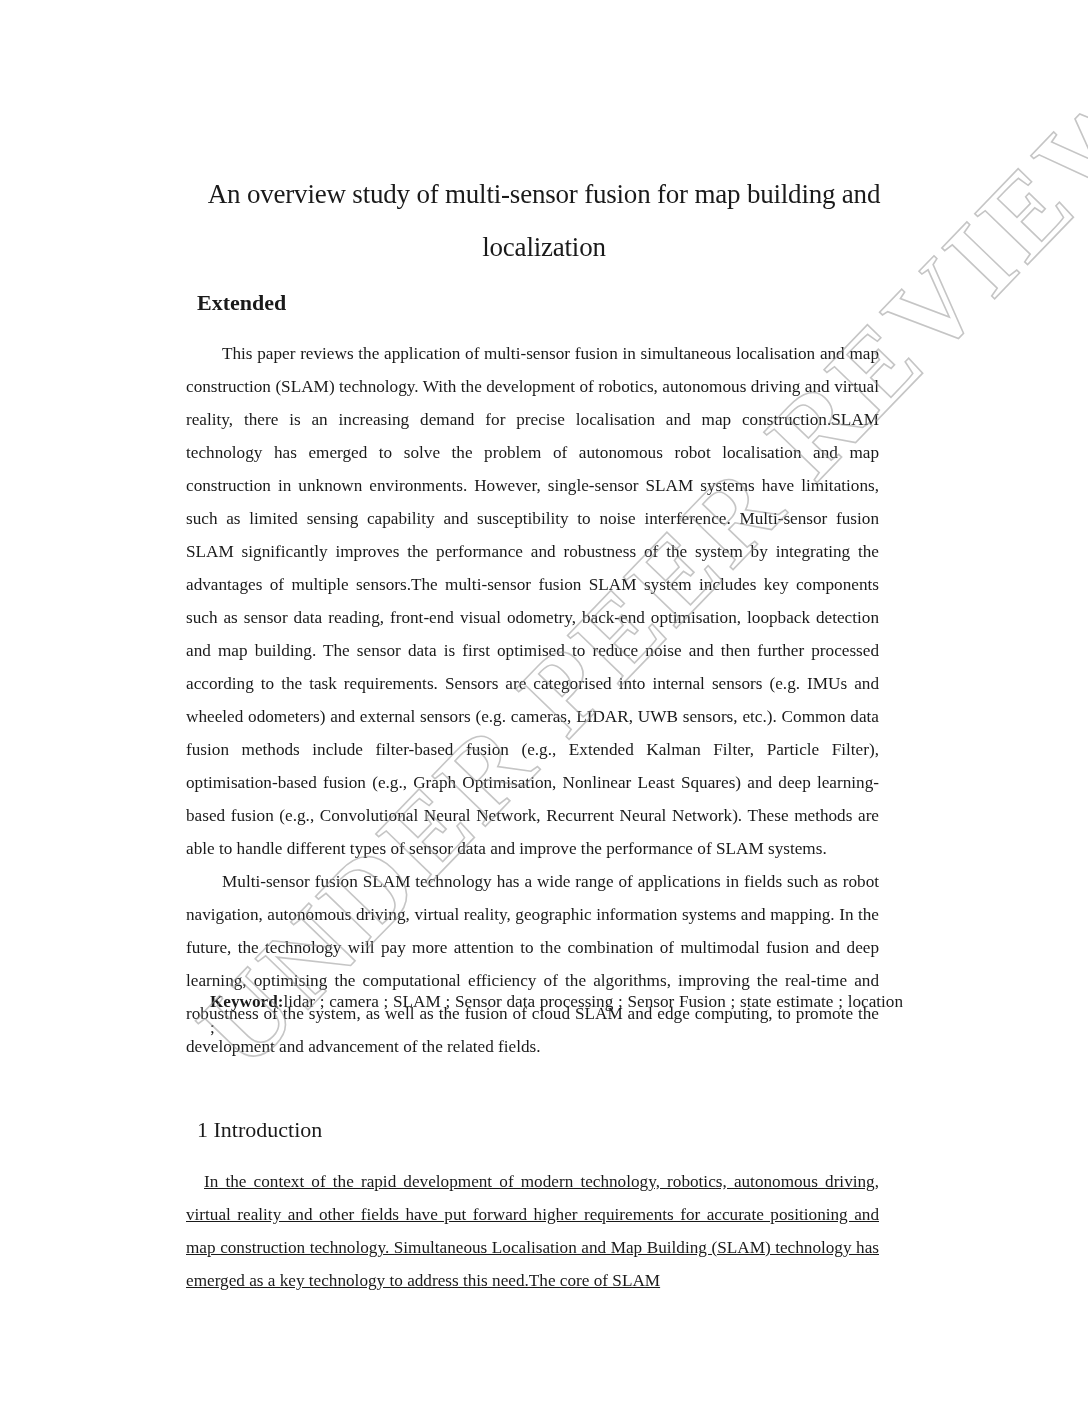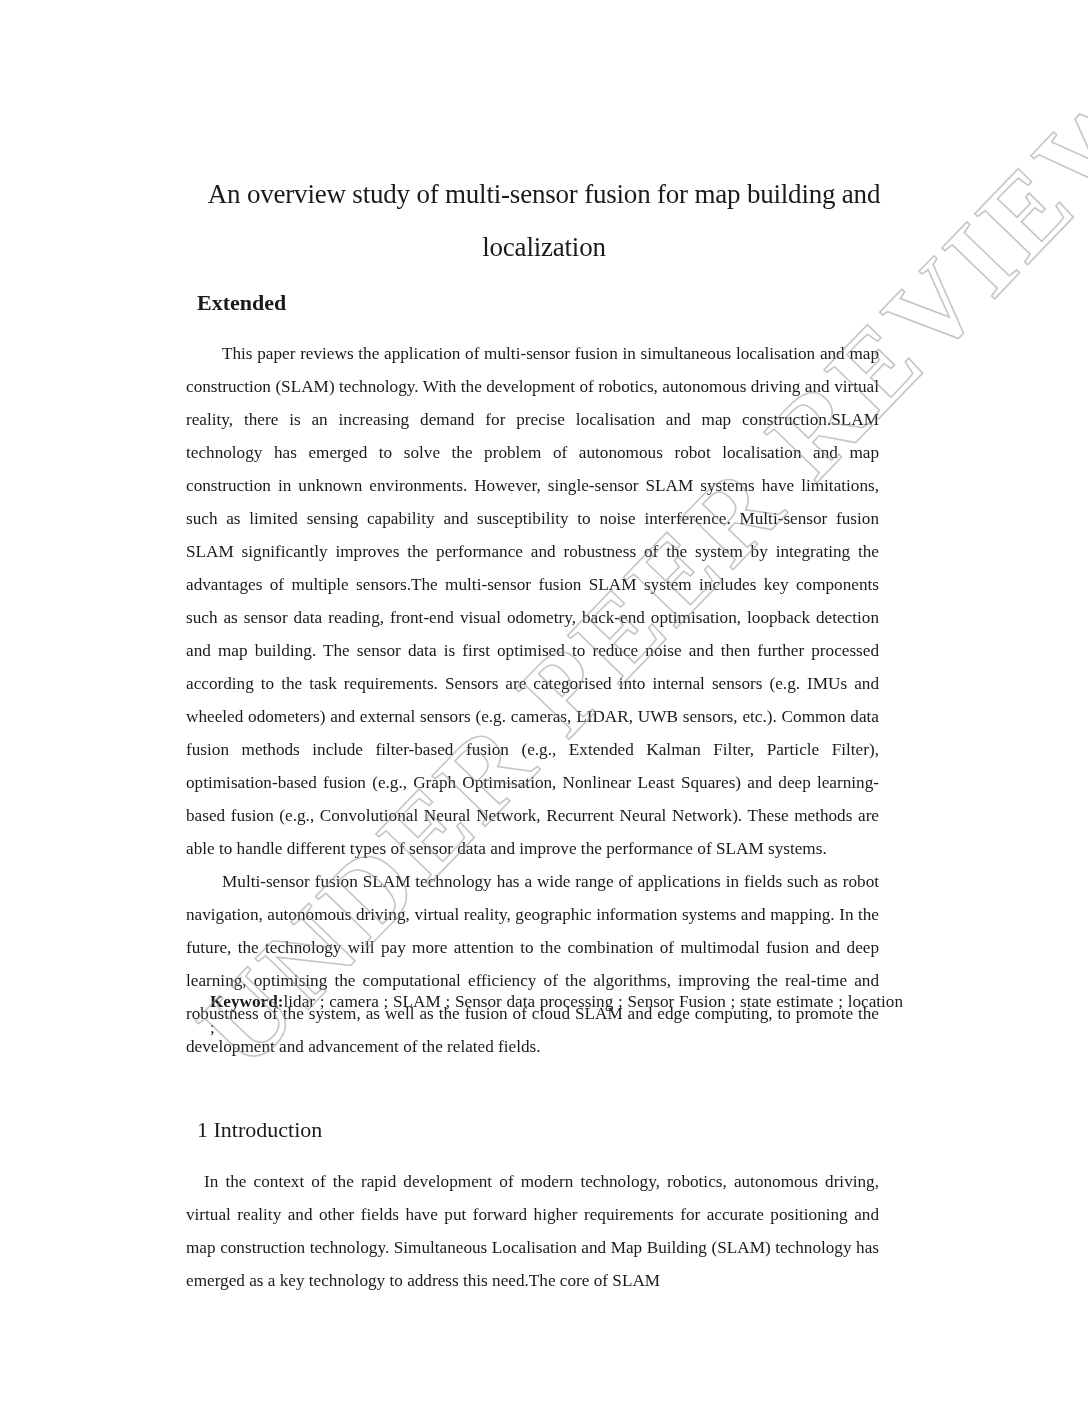--- a/index.html
+++ b/index.html
@@ -10,21 +10,21 @@
            font-size: 27px; line-height: 53px; top: 168px; color: #1a1a1a; letter-spacing: -0.2px; }
   .h-abstract { position: absolute; left: 197px; top: 290px; font-size: 22px; font-weight: bold; }
   .body-text { position: absolute; left: 186px; width: 693px; font-size: 17.2px; line-height: 33px;
                text-align: justify; }
   .body-text p { margin: 0; text-indent: 36px; }
   #abstract-block { top: 337px; }
   .keywords { position: absolute; left: 210px; width: 693px; top: 989px; font-size: 17.2px;
               line-height: 26.1px; text-align: justify; }
   .keywords b { font-weight: bold; }
   .h-intro { position: absolute; left: 197px; top: 1117px; font-size: 22px; font-weight: normal; }
-  #intro-block { top: 1165px; }
+  #intro-block { top: 1165px; text-decoration: underline; }
   #intro-block p { text-indent: 18px; }
   .watermark { position: absolute; left: 80px; top: 660px; width: 910px; text-align: center;
                font-family: "Liberation Serif", serif; font-size: 112px; font-weight: bold;
                color: transparent; -webkit-text-stroke: 1.6px rgba(150,150,150,0.55);
                letter-spacing: 6px; transform: rotate(-46deg); transform-origin: 50% 50%;
                pointer-events: none; white-space: nowrap; line-height: 120px; }
 </style>
 </head>
 <body>
 

